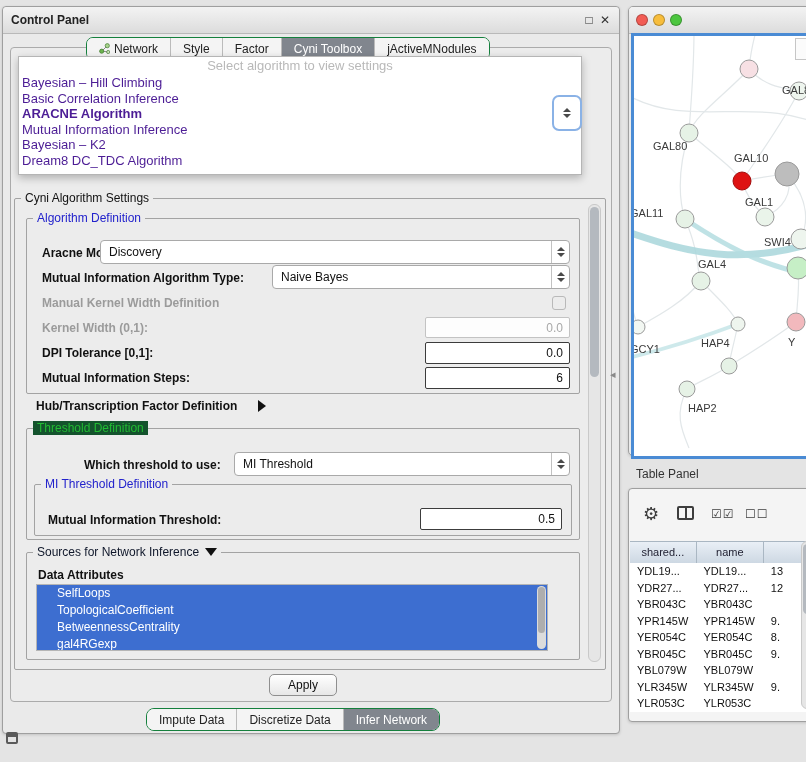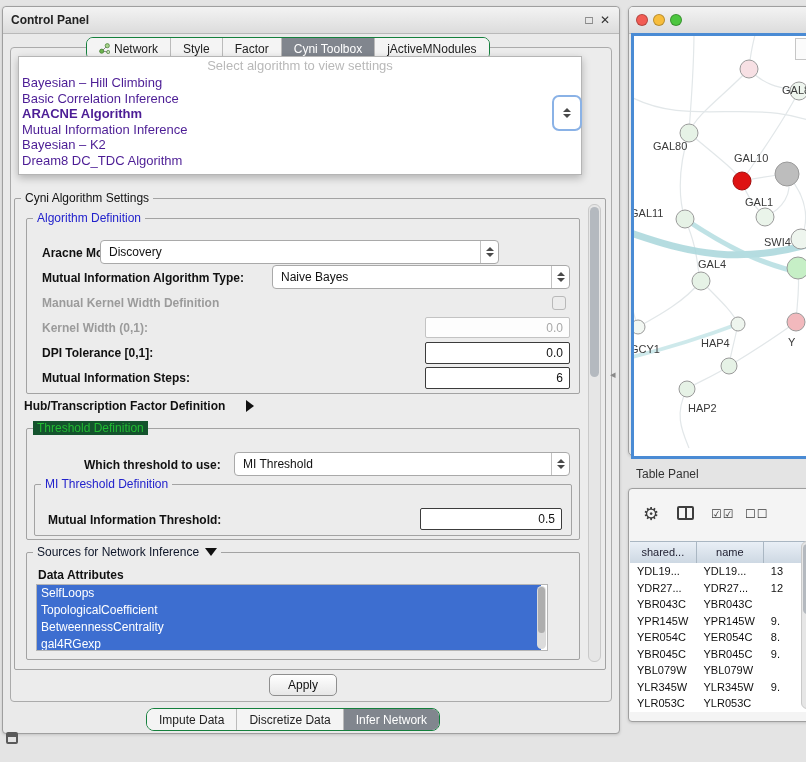--- a/index.html
+++ b/index.html
@@ -39,21 +39,21 @@
   .field{box-sizing:border-box;background:#fff;border:1px solid #3c3c3c;border-radius:2px;font-size:12px;text-align:right;padding:0 6px;color:#111;font-family:"Liberation Sans","DejaVu Sans",sans-serif}
   .field.dis{border:1px solid #c3c3c3;color:#a8a8a8;background:#fdfdfd}
   .checkbox{box-sizing:border-box;width:14px;height:14px;border:1px solid #b9b9b9;border-radius:3px;background:#ececec}
 
   .popup{background:#fff;border:1px solid #b5b5b5;box-shadow:0 3px 8px rgba(0,0,0,.25);z-index:50}
   .popup .ph{font-size:13px;color:#b9b9b9;text-align:center;height:18px;line-height:18px}
   .popup .opt{font-size:13px;color:#4c1d95;height:15.5px;line-height:15.5px;padding-left:3px;white-space:nowrap}
   .popup .opt.bold{font-weight:bold}
 
   .listbox{background:#fff;border:1px solid #b5b5b5;box-sizing:border-box;overflow:hidden}
-  .listitem{height:17px;line-height:17px;background:#3d6ed0;color:#fff;font-size:12px;padding-left:4px;width:500px;white-space:nowrap}
+  .listitem{height:17px;line-height:17px;background:#3d6ed0;color:#fff;font-size:12px;padding-left:20px;width:500px;white-space:nowrap}
 
   .btn{box-sizing:border-box;background:linear-gradient(#ffffff,#e7e7e7);border:1px solid #8f8f8f;border-radius:5px;font-size:12px;color:#111;display:flex;align-items:center;justify-content:center}
 
   .sb-track{background:#e6e6e6;border:1px solid #c9c9c9;border-radius:6px;box-sizing:border-box}
   .sb-thumb{position:absolute;left:1px;right:1px;background:#b4b9bf;border-radius:5px}
 
   
   .light{width:12px;height:12px;border-radius:50%;box-sizing:border-box;border:1px solid rgba(0,0,0,.25)}
 
   
@@ -112,21 +112,21 @@
 
   <div class="abs sb-track" style="left:588px;top:204px;width:13px;height:458px">
     <div class="sb-thumb" style="top:2px;height:170px"></div>
   </div>
 
   <div class="abs group" style="left:26px;top:218px;width:552px;height:174px">
     <span class="legend blue" style="background:#ececec">Algorithm Definition</span>
   </div>
 
   <span class="abs lbl" style="left:42px;top:246px">Aracne Mode:</span>
-  <div class="abs combo" style="left:100px;top:240px;width:399px;height:24px">
+  <div class="abs combo" style="left:100px;top:240px;width:470px;height:24px">
     <span class="combo-text">Discovery</span>
     <span class="spin">
         <i class="up"></i>
         <i class="dn"></i>
       </span>
   </div>
 
   <span class="abs lbl" style="left:42px;top:271px">Mutual Information Algorithm Type:</span>
   <div class="abs combo" style="left:272px;top:265px;width:298px;height:24px">
     <span class="combo-text">Naive Bayes</span>
@@ -141,21 +141,21 @@
 
   <span class="abs lbl dis" style="left:42px;top:321px">Kernel Width (0,1):</span>
   <input class="abs field dis" style="left: 425px; top: 317px; width: 145px; height: 21px;" value="0.0">
 
   <span class="abs lbl" style="left:42px;top:346px">DPI Tolerance [0,1]:</span>
   <input class="abs field" style="left: 425px; top: 342px; width: 145px; height: 22px;" value="0.0">
 
   <span class="abs lbl" style="left:42px;top:371px">Mutual Information Steps:</span>
   <input class="abs field" style="left: 425px; top: 367px; width: 145px; height: 22px;" value="6">
 
-  <div class="abs" style="left:24px;top:399px;display:flex;align-items:center;gap:21px">
+  <div class="abs" style="left:36px;top:399px;display:flex;align-items:center;gap:21px">
     <span class="lbl">Hub/Transcription Factor Definition</span>
     <span style="width:0;height:0;border-top:6px solid transparent;border-bottom:6px solid transparent;border-left:8px solid #111"></span>
   </div>
 
   <div class="abs group" style="left:26px;top:428px;width:552px;height:110px">
     <span class="legend green" style="background:#14532d">Threshold Definition</span>
   </div>
 
   <span class="abs lbl" style="left:84px;top:458px">Which threshold to use:</span>
   <div class="abs combo" style="left:234px;top:452px;width:336px;height:24px">

